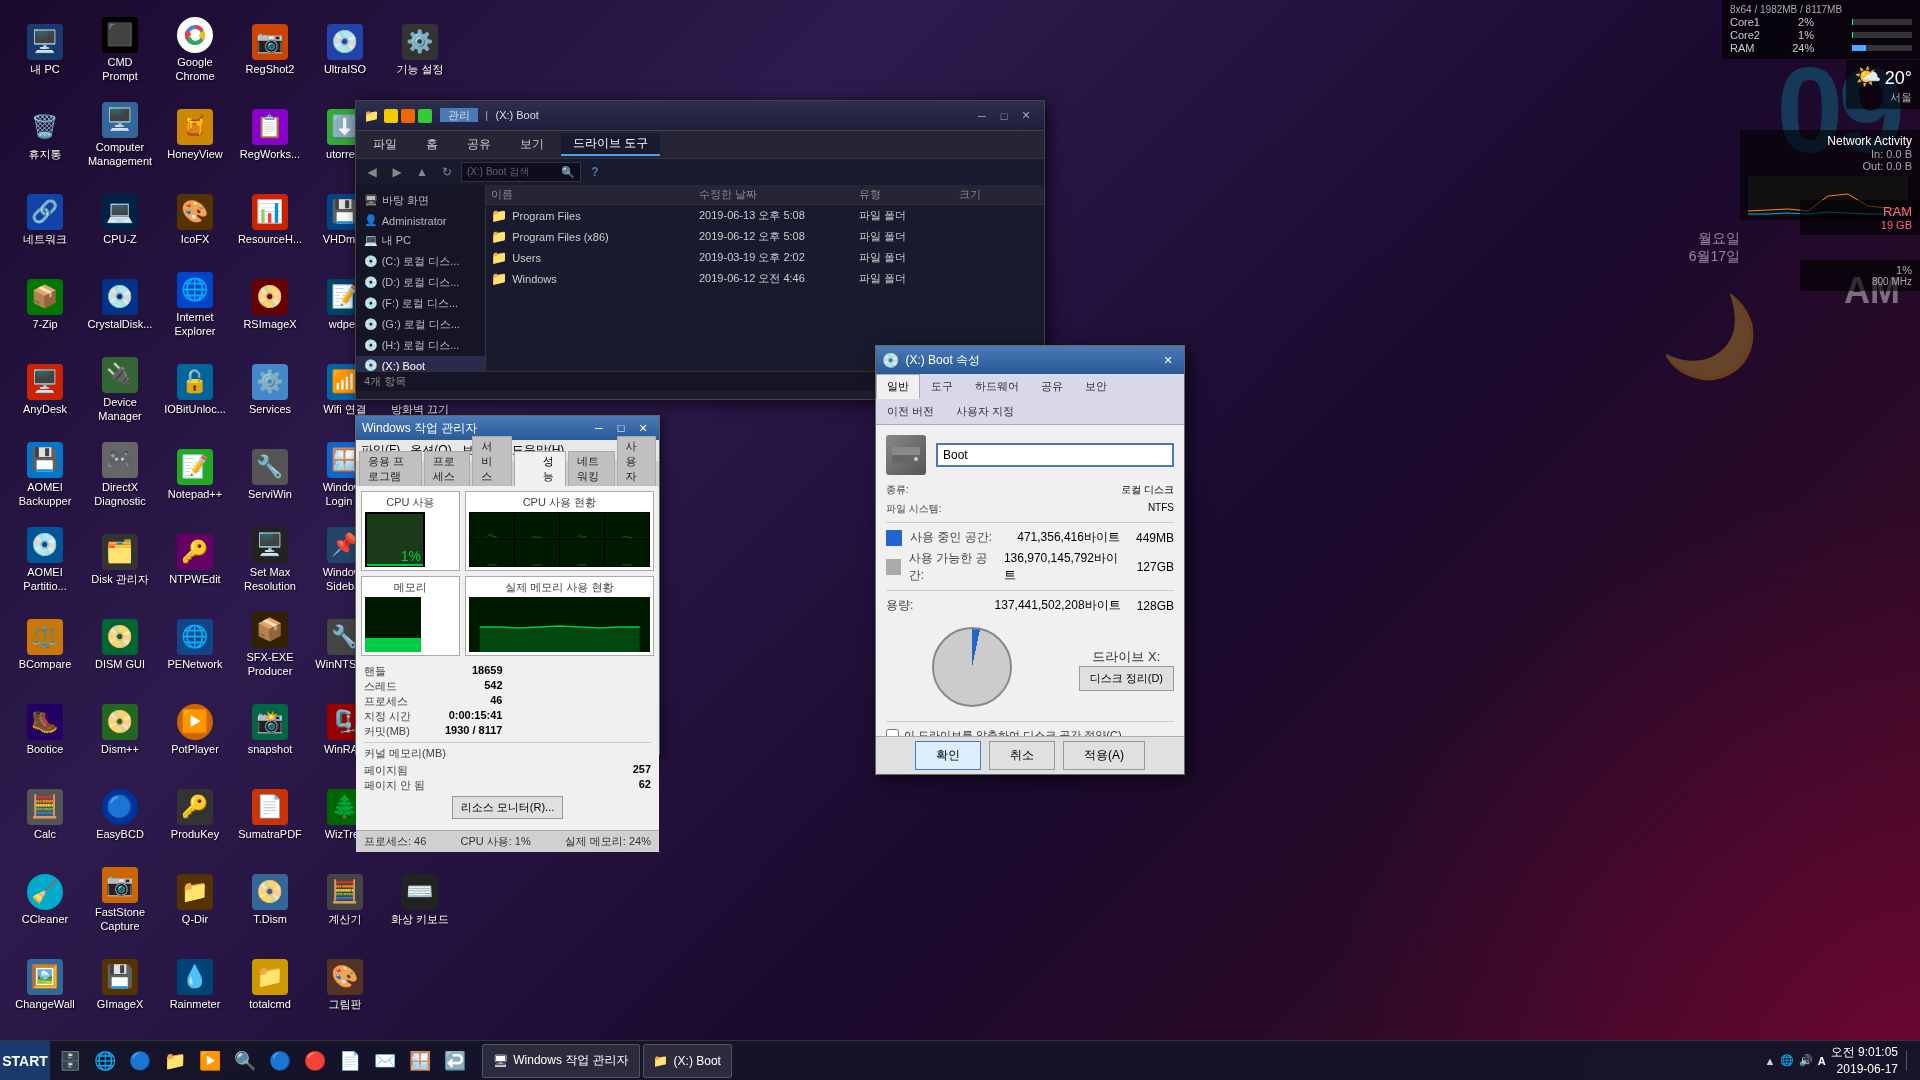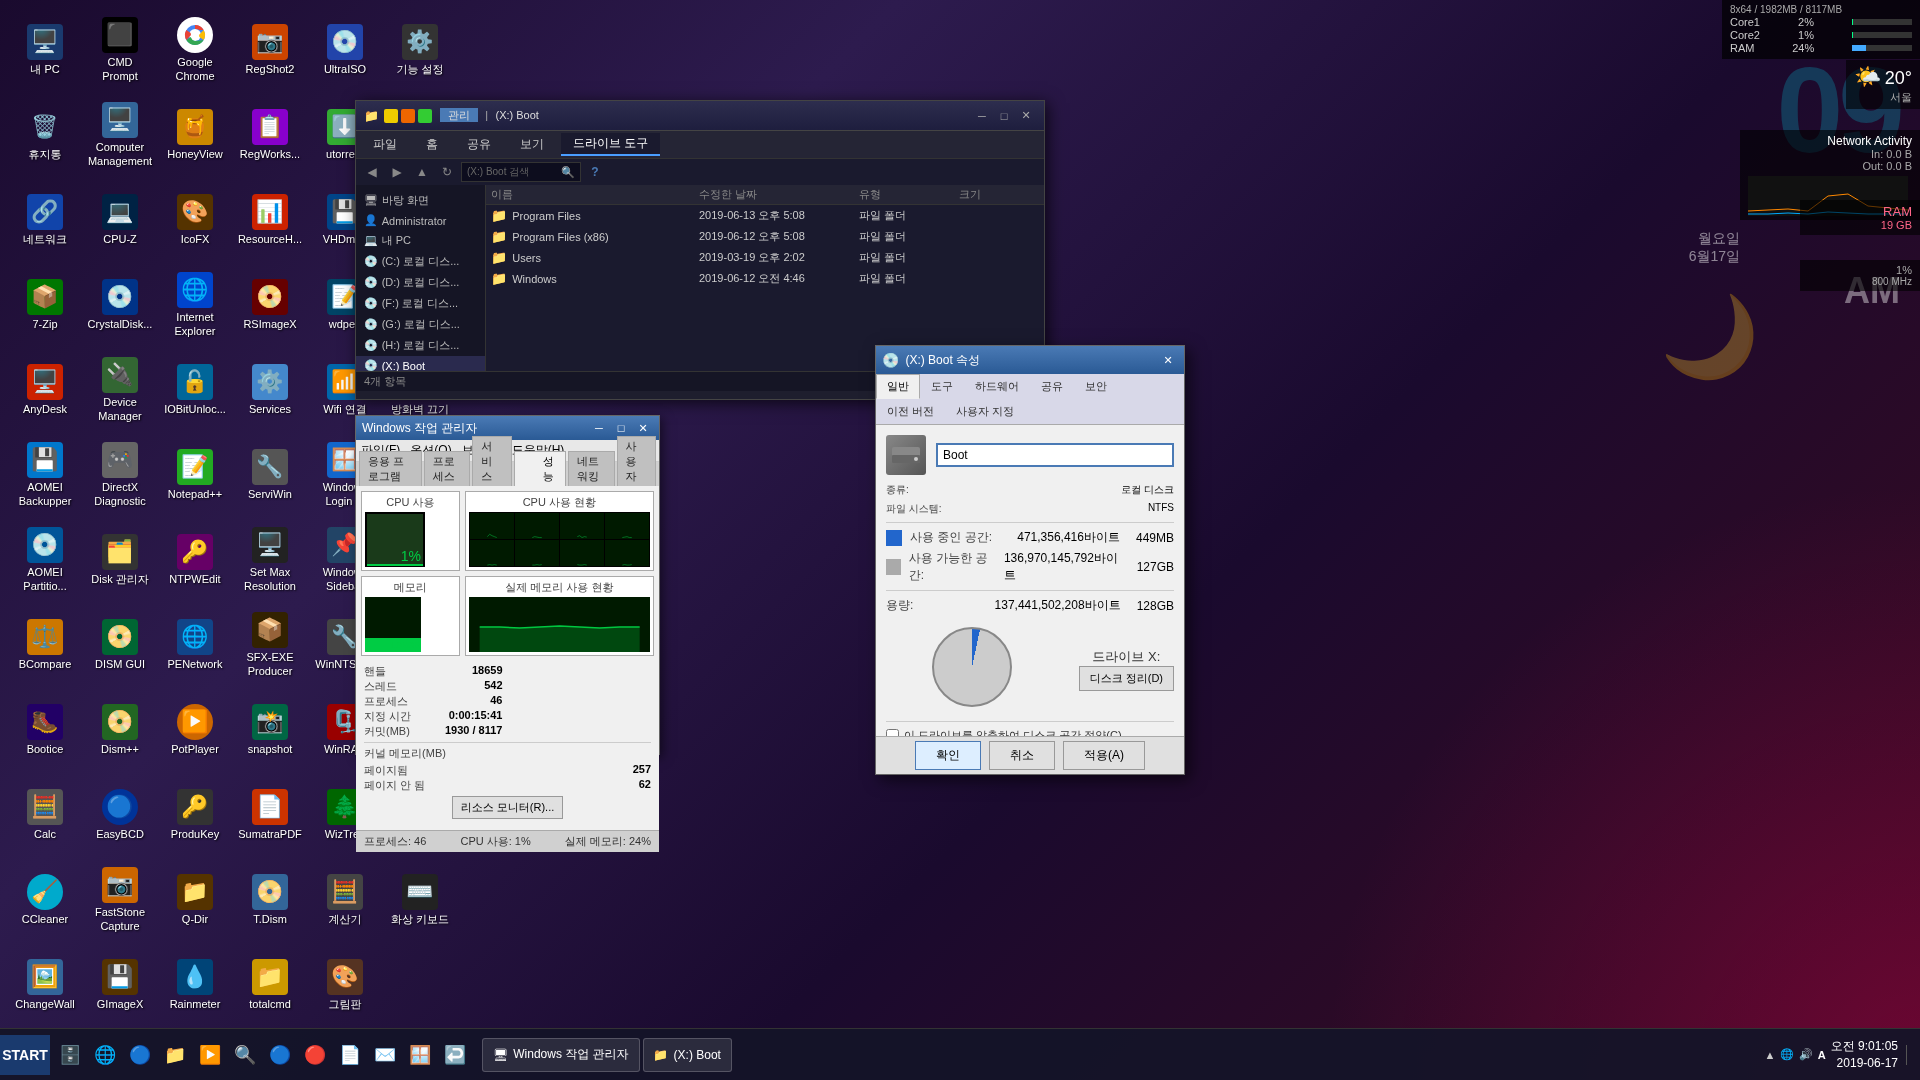--- a/index.html
+++ b/index.html
@@ -185,21 +185,21 @@
       text-align: center;
       text-shadow: 1px 1px 2px #000;
       line-height: 1.2;
       word-break: keep-all;
     }
 
     
     .taskbar {
       position: absolute;
       bottom: 0; left: 0; right: 0;
-      height: 52px;
+      height: 40px;
       background: rgba(20,20,40,0.95);
       border-top: 1px solid #333;
       z-index: 100;
       display: flex;
       align-items: center;
     }
     .start-btn {
       width: 50px;
       height: 40px;
       background: #1a3a6e;

